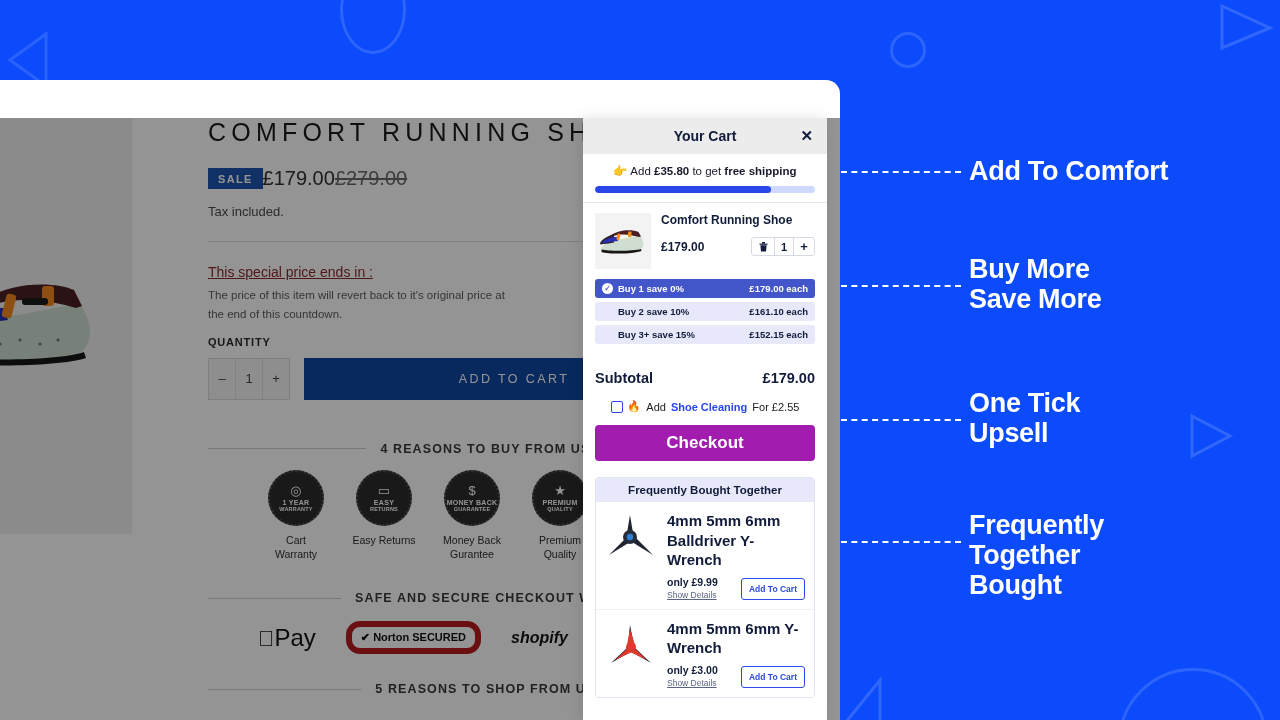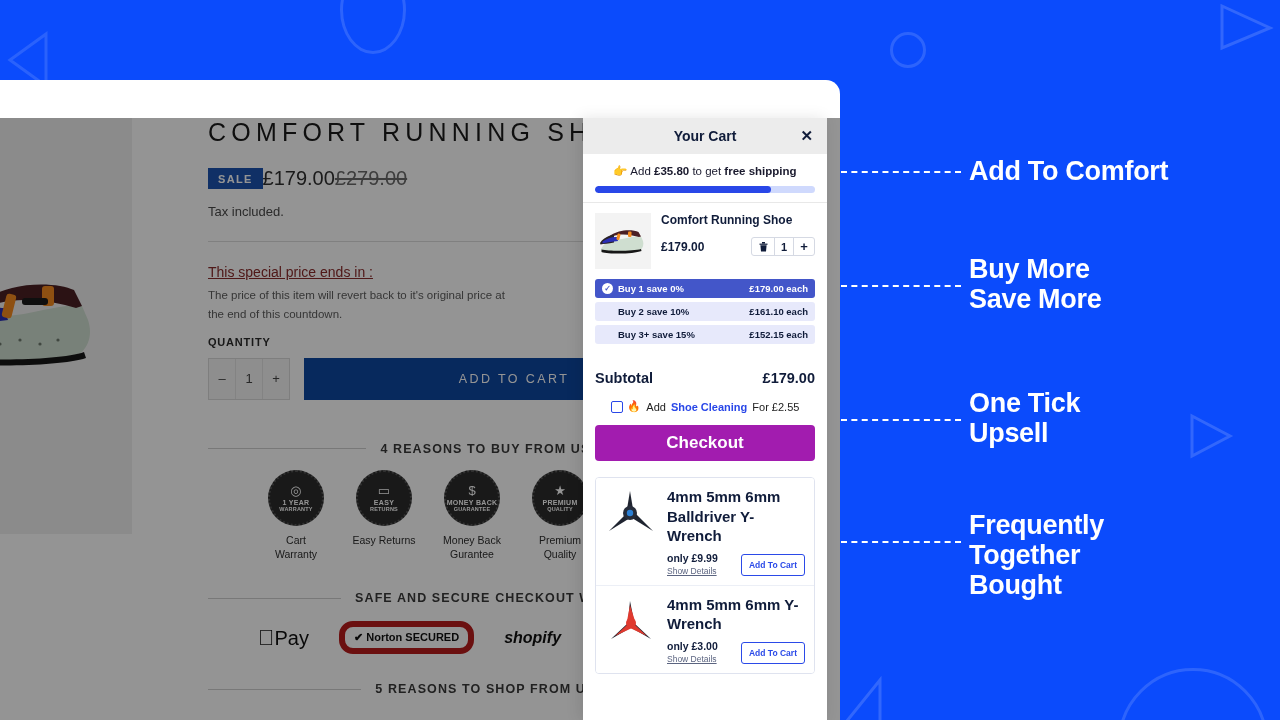--- a/index.html
+++ b/index.html
@@ -414,21 +414,21 @@
           </div>
         </div>
 
         <div class="pp-section-head" style="margin-top:30px;">
           <span class="ln"></span>
           <span class="tx">SAFE AND SECURE CHECKOUT WITH:</span>
           <span class="ln"></span>
         </div>
 
         <div class="pp-logos">
-          <span style="font-size:22px;color:#111;"><span class="logo-txt" style="font-weight:400;font-size:20px;">Pay</span></span>
+          <span style="font-size:22px;color:#111;"><span class="logo-txt" style="font-weight:400;font-size:24px;">Pay</span></span>
           <span style="font-size:11px;color:#111;font-weight:700;border:6px solid #b91c1c;border-radius:14px;padding:4px 9px;">✔ <span>Norton SECURED</span></span>
           <span class="logo-txt" style="font-size:16px;font-style:italic;"><span>shopify</span></span>
           <span class="logo-txt" style="font-size:18px;"><span>stripe</span></span>
           <span class="logo-txt" style="font-size:20px;color:#1a1f71;font-style:italic;"><span>VI</span></span>
         </div>
 
         <div class="pp-section-head" style="margin-top:28px;">
           <span class="ln"></span>
           <span class="tx">5 REASONS TO SHOP FROM US:</span>
           <span class="ln"></span>
@@ -518,20 +518,21 @@
       <span class="box"></span>
       <span>🔥</span>
       <span>Add </span>
         <span class="lnk">Shoe Cleaning</span>
         <span> For £2.55</span>
     </div>
 
     <div class="checkout">Checkout</div>
 
     <div class="fbt">
+      <div class="fbt-head">Frequently Bought Together</div>
 
       <div class="fbt-item">
         <div class="fbt-thumb">
           <svg width="56" height="52" viewBox="0 0 56 52">
             <path d="M27 4 L30 22 L24 22 Z" fill="#1f2430"></path>
             <path d="M6 44 L23 27 L27 31 Z" fill="#1f2430"></path>
             <path d="M50 44 L33 27 L29 31 Z" fill="#1f2430"></path>
             <circle cx="27" cy="26" r="7" fill="#262c3a"></circle>
             <circle cx="27" cy="26" r="3.2" fill="#2b7fd4"></circle>
           </svg>

